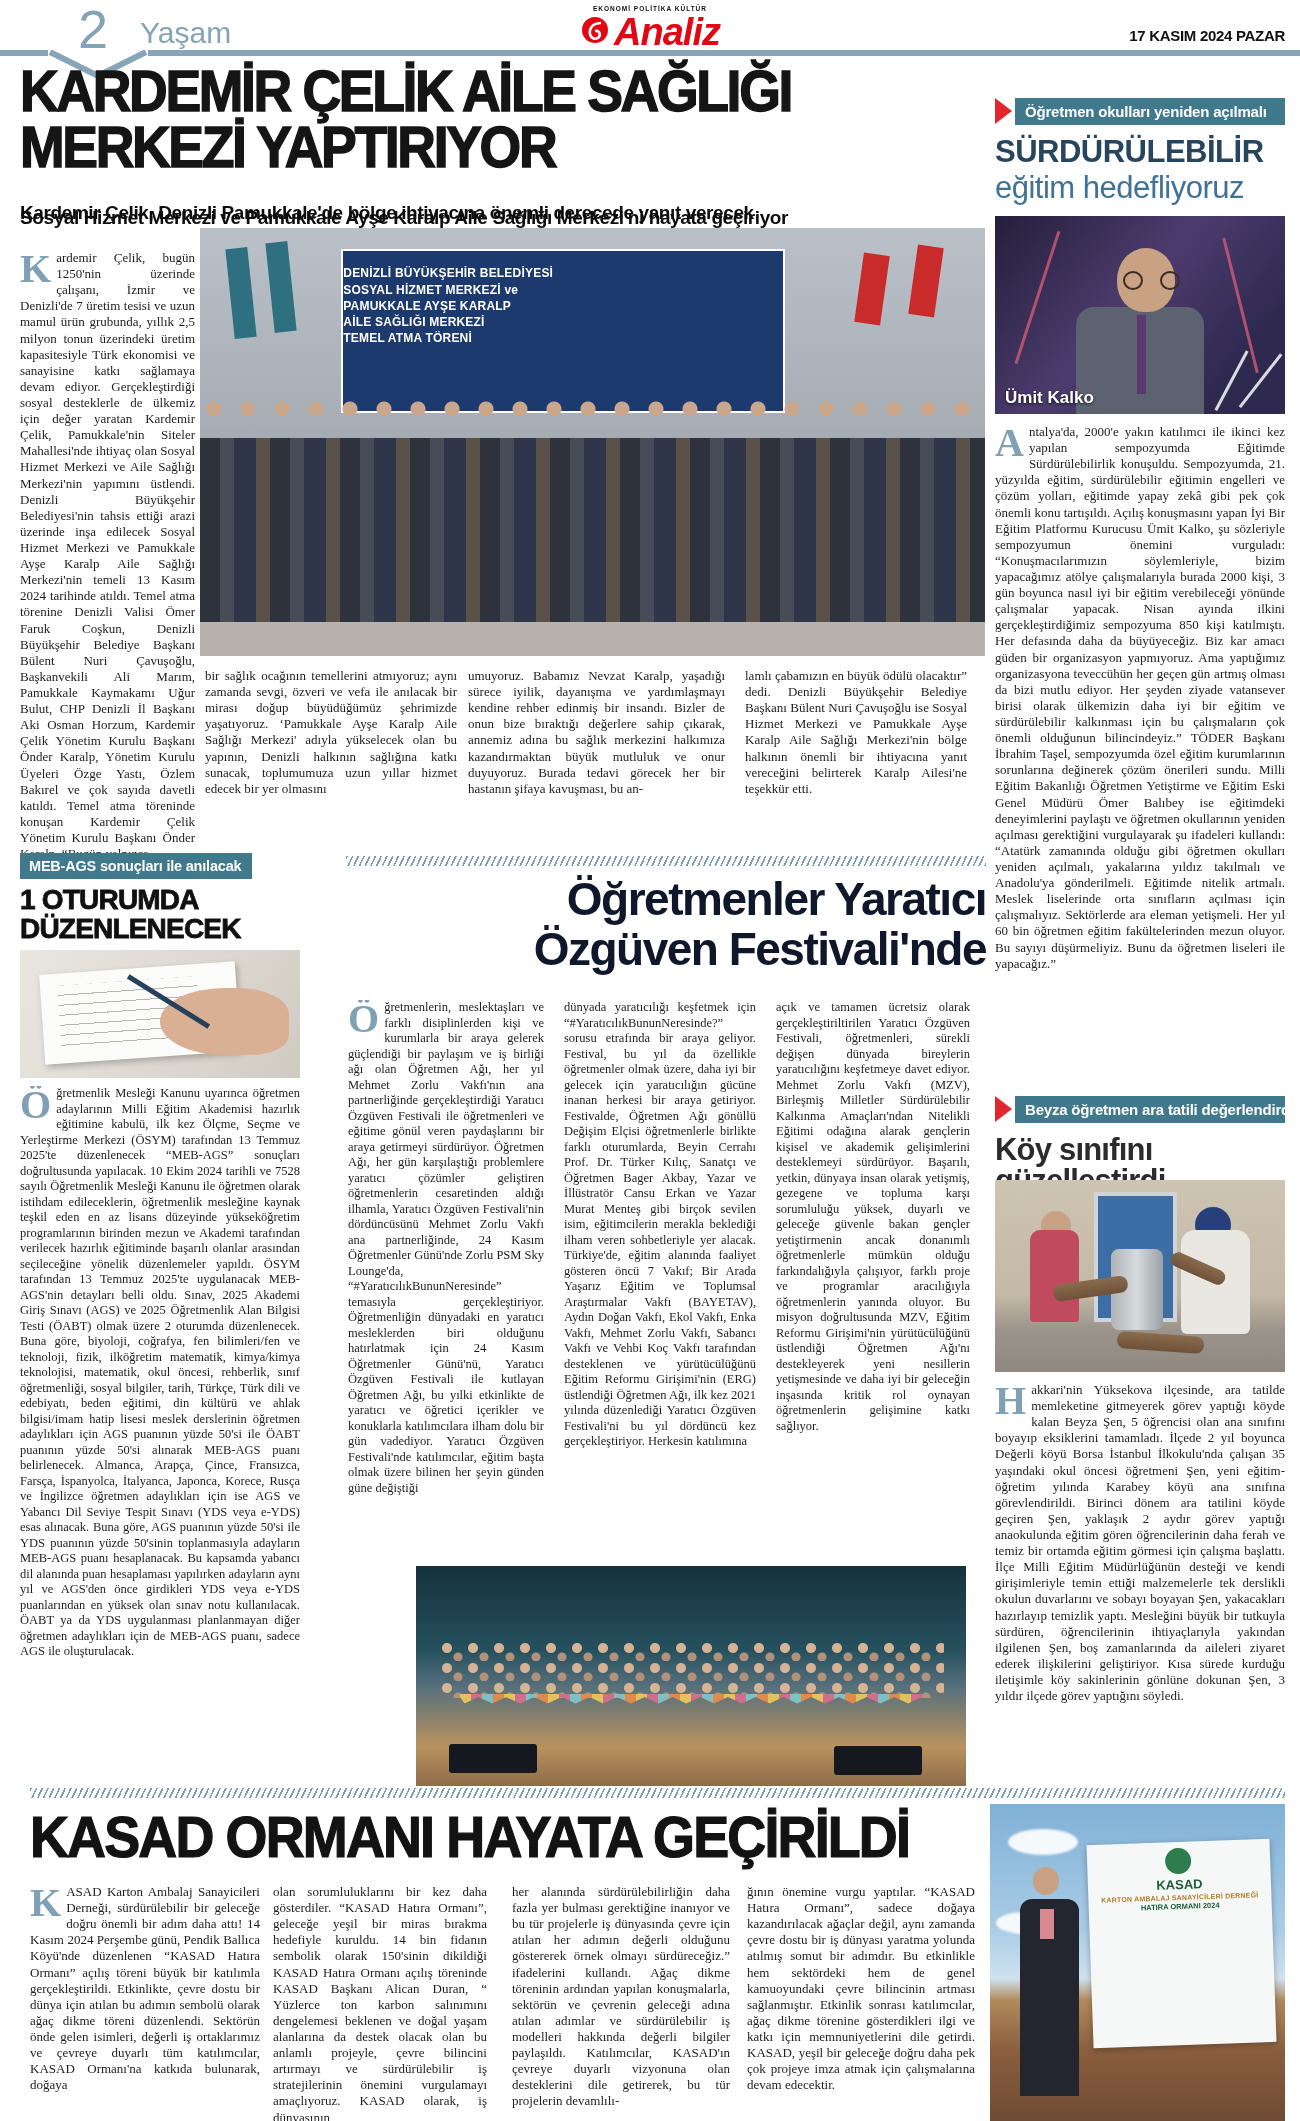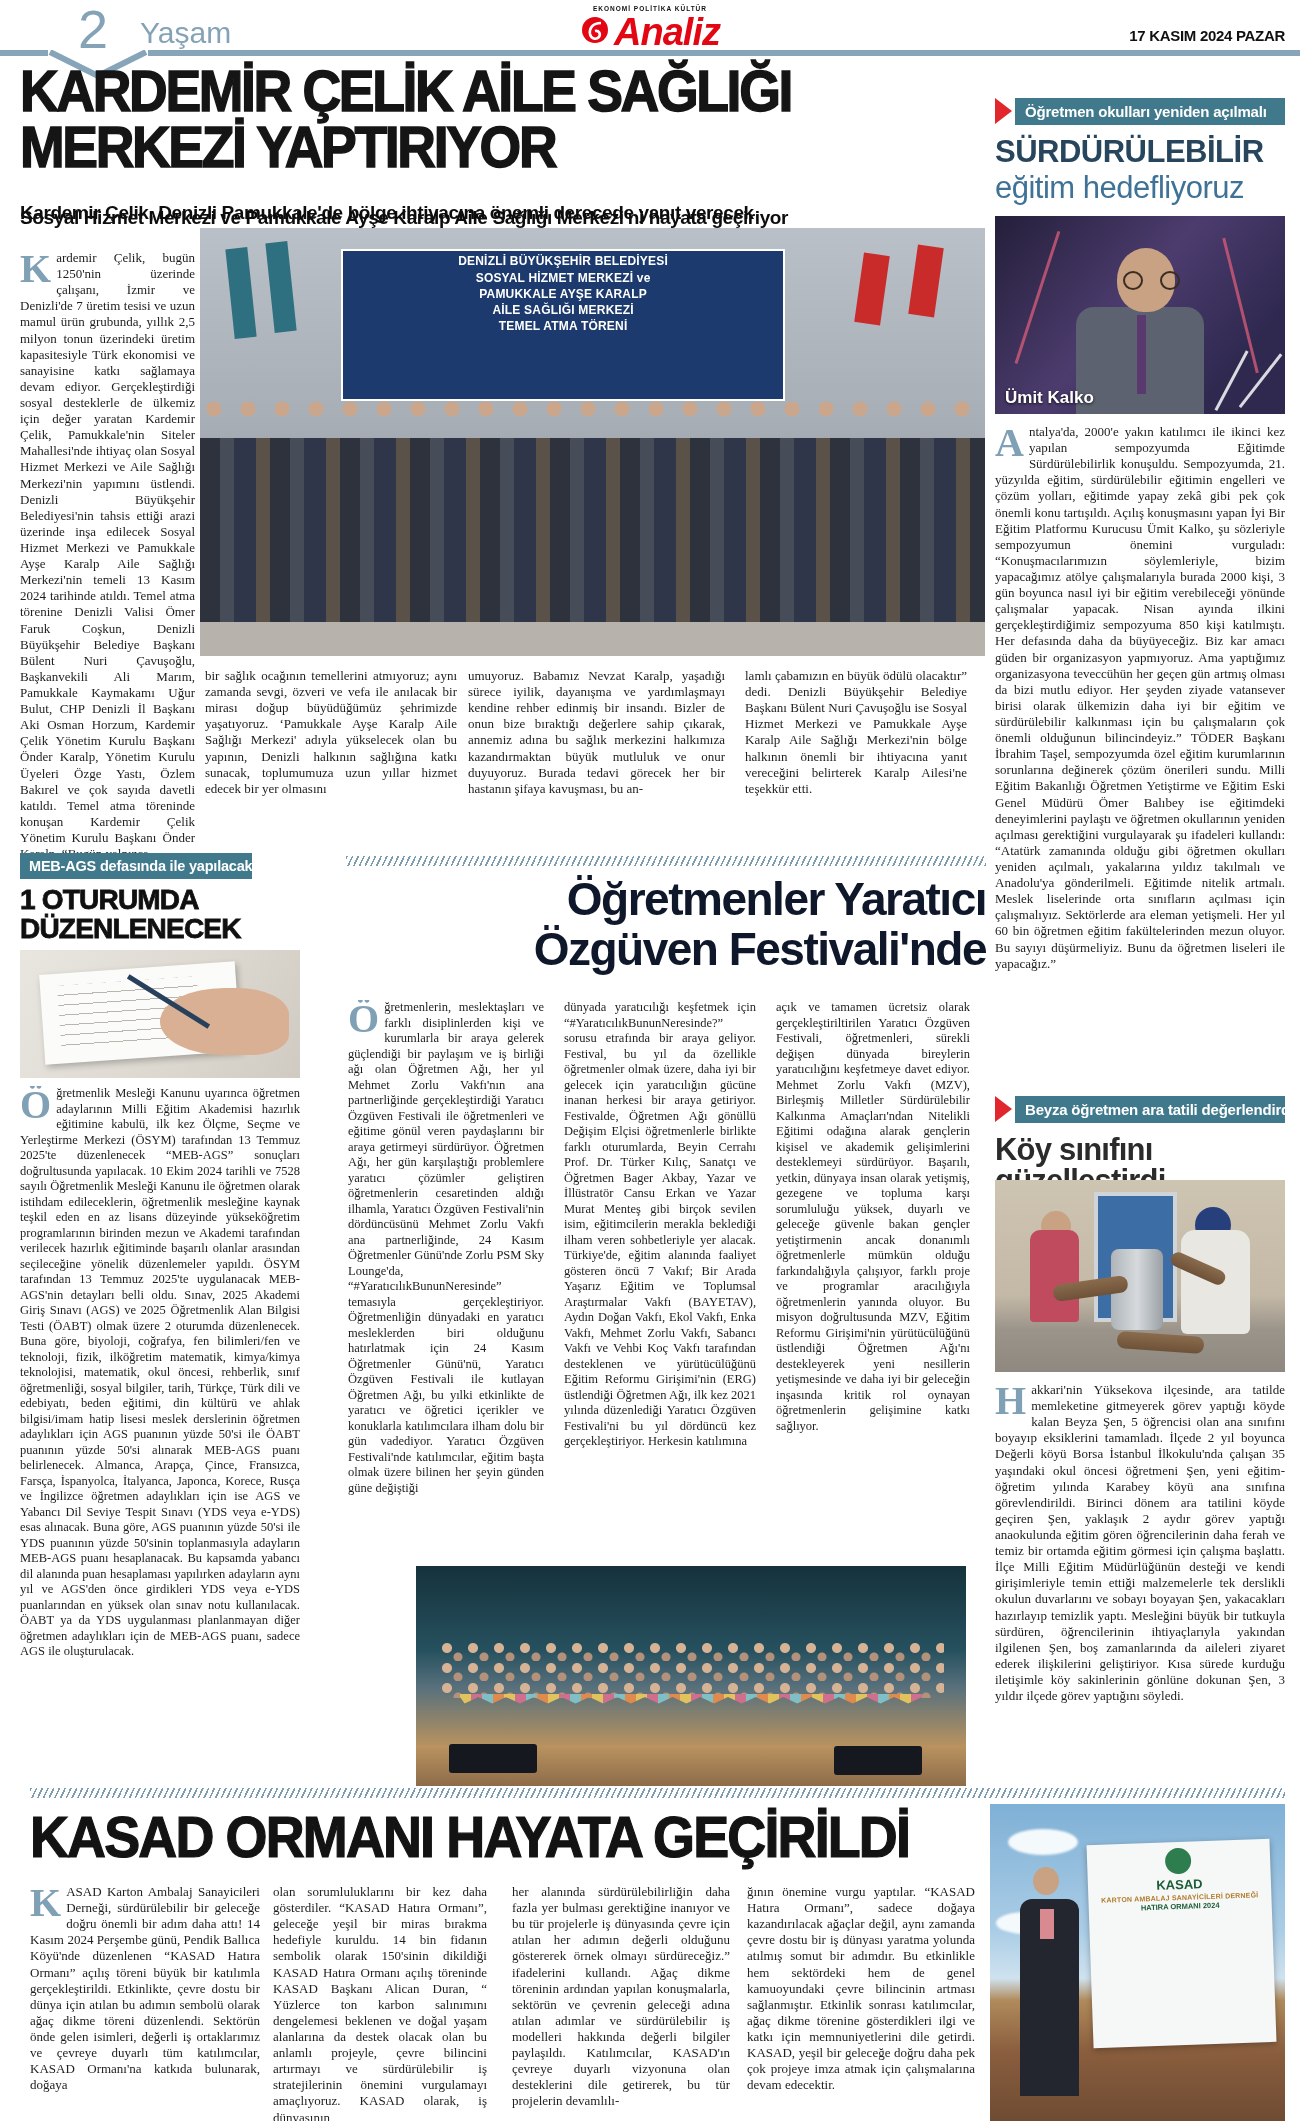--- a/index.html
+++ b/index.html
@@ -45,21 +45,21 @@
   
   .hatch{height:10px;background:repeating-linear-gradient(115deg,#7d9cb0 0 1.6px,#ffffff 1.6px 5.2px);}
 
   
   .ph{overflow:hidden;}
   .caption-ov{position:absolute;left:10px;bottom:8px;color:#fff;font:700 17px/1 "Liberation Sans",sans-serif;
               text-shadow:0 1px 3px rgba(0,0,0,.8);}
   
   .lead-ph{background:linear-gradient(#b9c0c7,#a7aeb5 45%,#979da4 70%,#8b9197);}
   .lead-banner{position:absolute;left:18%;top:5%;width:56%;height:34%;background:#1c3a6d;border:2px solid #ffffff;
-               color:#fff;text-align:center;padding-top:2px;}
+               color:#fff;padding-top:14px;}
   .lead-banner div{font:700 12px/1.35 "Liberation Sans",sans-serif;letter-spacing:0.2px;}
   .heads{position:absolute;left:0;top:40%;width:100%;height:12%;
          background-image:radial-gradient(circle at 14px 10px,#c9a68c 7px,rgba(0,0,0,0) 8px);background-size:34px 100%;}
   .bodies{position:absolute;left:0;top:49%;width:100%;height:44%;
           background:repeating-linear-gradient(90deg,#2d323c 0 20px,#474d58 20px 34px,#30364a 34px 56px,#5a5248 56px 70px);}
   .lead-ground{position:absolute;left:0;bottom:0;width:100%;height:8%;background:#b7b3ac;}
   .flagR{position:absolute;background:#c92a2a;width:26px;height:70px;transform:rotate(8deg);}
   .flagT{position:absolute;background:#2e6f80;width:22px;height:90px;transform:rotate(-6deg);}
   
   .spk-ph{background:linear-gradient(130deg,#241f3a,#4c3c6e 45%,#2f2950 80%);}
@@ -165,21 +165,21 @@
     <div class="lead-ground"></div>
   </div>
 
   <div class="abs col" style="left:20px;top:250px;width:175px;height:610px;">
     <span class="dcap">K</span><span>ardemir Çelik, bugün 1250'nin üzerinde çalışanı, İzmir ve Denizli'de 7 üretim tesisi ve uzun mamul ürün grubunda, yıllık 2,5 milyon tonun üzerindeki üretim kapasitesiyle Türk ekonomisi ve sanayisine katkı sağlamaya devam ediyor. Gerçekleştirdiği sosyal desteklerle de ülkemiz için değer yaratan Kardemir Çelik, Pamukkale'nin Siteler Mahallesi'nde ihtiyaç olan Sosyal Hizmet Merkezi ve Aile Sağlığı Merkezi'nin yapımını üstlendi. Denizli Büyükşehir Belediyesi'nin tahsis ettiği arazi üzerinde inşa edilecek Sosyal Hizmet Merkezi ve Pamukkale Ayşe Karalp Aile Sağlığı Merkezi'nin temeli 13 Kasım 2024 tarihinde atıldı. Temel atma törenine Denizli Valisi Ömer Faruk Coşkun, Denizli Büyükşehir Belediye Başkanı Bülent Nuri Çavuşoğlu, Başkanvekili Ali Marım, Pamukkale Kaymakamı Uğur Bulut, CHP Denizli İl Başkanı Aki Osman Horzum, Kardemir Çelik Yönetim Kurulu Başkanı Önder Karalp, Yönetim Kurulu Üyeleri Özge Yastı, Özlem Bakırel ve çok sayıda davetli katıldı. Temel atma töreninde konuşan Kardemir Çelik Yönetim Kurulu Başkanı Önder Karalp, “Bugün yalnızca</span>
   </div>
   <div class="abs col" style="left:205px;top:668px;width:252px;height:194px;">bir sağlık ocağının temellerini atmıyoruz; aynı zamanda sevgi, özveri ve vefa ile anılacak bir mirası doğup büyüdüğümüz şehrimizde yaşatıyoruz. ‘Pamukkale Ayşe Karalp Aile Sağlığı Merkezi' adıyla yükselecek olan bu yapının, Denizli halkının sağlığına katkı sunacak, toplumumuza uzun yıllar hizmet edecek bir yer olmasını</div>
   <div class="abs col" style="left:468px;top:668px;width:257px;height:194px;">umuyoruz. Babamız Nevzat Karalp, yaşadığı sürece iyilik, dayanışma ve yardımlaşmayı kendine rehber edinmiş bir insandı. Bizler de onun bize bıraktığı değerlere sahip çıkarak, annemiz adına bu sağlık merkezini halkımıza kazandırmaktan büyük mutluluk ve onur duyuyoruz. Burada tedavi görecek her bir hastanın şifaya kavuşması, bu an-</div>
   <div class="abs col" style="left:745px;top:668px;width:222px;height:140px;">lamlı çabamızın en büyük ödülü olacaktır” dedi. Denizli Büyükşehir Belediye Başkanı Bülent Nuri Çavuşoğlu ise Sosyal Hizmet Merkezi ve Pamukkale Ayşe Karalp Aile Sağlığı Merkezi'nin bölge halkının önemli bir ihtiyacına yanıt vereceğini belirterek Karalp Ailesi'ne teşekkür etti.</div>
 
-  <div class="abs badge" style="left:20px;top:853px;width:223px;">MEB-AGS defasında ile yapılacak</div>
+  <div class="abs badge" style="left:20px;top:853px;width:223px;">MEB-AGS sonuçları ile anılacak</div>
   <div class="abs h-med" style="left:20px;top:886px;">1 OTURUMDA</div>
   <div class="abs h-med" style="left:20px;top:915px;">DÜZENLENECEK</div>
   <div class="abs ph exam-ph" style="left:20px;top:950px;width:280px;height:128px;">
     <div class="exam-paper"></div>
     <div class="exam-lines"></div>
     <div class="exam-hand"></div>
     <div class="exam-pen"></div>
   </div>
   <div class="abs col small" style="left:20px;top:1086px;width:280px;height:682px;">
     <span class="dcap">Ö</span><span>ğretmenlik Mesleği Kanunu uyarınca öğretmen adaylarının Milli Eğitim Akademisi hazırlık eğitimine kabulü, ilk kez Ölçme, Seçme ve Yerleştirme Merkezi (ÖSYM) tarafından 13 Temmuz 2025'te düzenlenecek “MEB-AGS” sonuçları doğrultusunda yapılacak. 10 Ekim 2024 tarihli ve 7528 sayılı Öğretmenlik Mesleği Kanunu ile öğretmen olarak istihdam edileceklerin, öğretmenlik mesleğine kaynak teşkil eden en az lisans düzeyinde yükseköğretim programlarının birinden mezun ve Akademi tarafından verilecek hazırlık eğitiminde başarılı olanlar arasından seçileceğine yönelik düzenlemeler yapıldı. ÖSYM tarafından 13 Temmuz 2025'te uygulanacak MEB-AGS'nin detayları belli oldu. Sınav, 2025 Akademi Giriş Sınavı (AGS) ve 2025 Öğretmenlik Alan Bilgisi Testi (ÖABT) olmak üzere 2 oturumda düzenlenecek. Buna göre, biyoloji, coğrafya, fen bilimleri/fen ve teknoloji, fizik, ilköğretim matematik, kimya/kimya teknolojisi, matematik, okul öncesi, rehberlik, sınıf öğretmenliği, sosyal bilgiler, tarih, Türkçe, Türk dili ve edebiyatı, beden eğitimi, din kültürü ve ahlak bilgisi/imam hatip lisesi meslek derslerinin öğretmen adaylıkları için AGS puanının yüzde 50'si ile ÖABT puanının yüzde 50'si alınarak MEB-AGS puanı belirlenecek. Almanca, Arapça, Çince, Fransızca, Farsça, İspanyolca, İtalyanca, Japonca, Korece, Rusça ve İngilizce öğretmen adaylıkları için ise AGS ve Yabancı Dil Seviye Tespit Sınavı (YDS veya e-YDS) esas alınacak. Buna göre, AGS puanının yüzde 50'si ile YDS puanının yüzde 50'sinin toplanmasıyla adayların MEB-AGS puanı hesaplanacak. Bu kapsamda yabancı dil alanında puan hesaplaması yapılırken adayların aynı yıl ve AGS'den önce girdikleri YDS veya e-YDS puanlarından en yüksek olan sınav notu kullanılacak. ÖABT ya da YDS uygulanması planlanmayan diğer öğretmen adaylıkları için de MEB-AGS puanı, sadece AGS ile oluşturulacak.</span>

